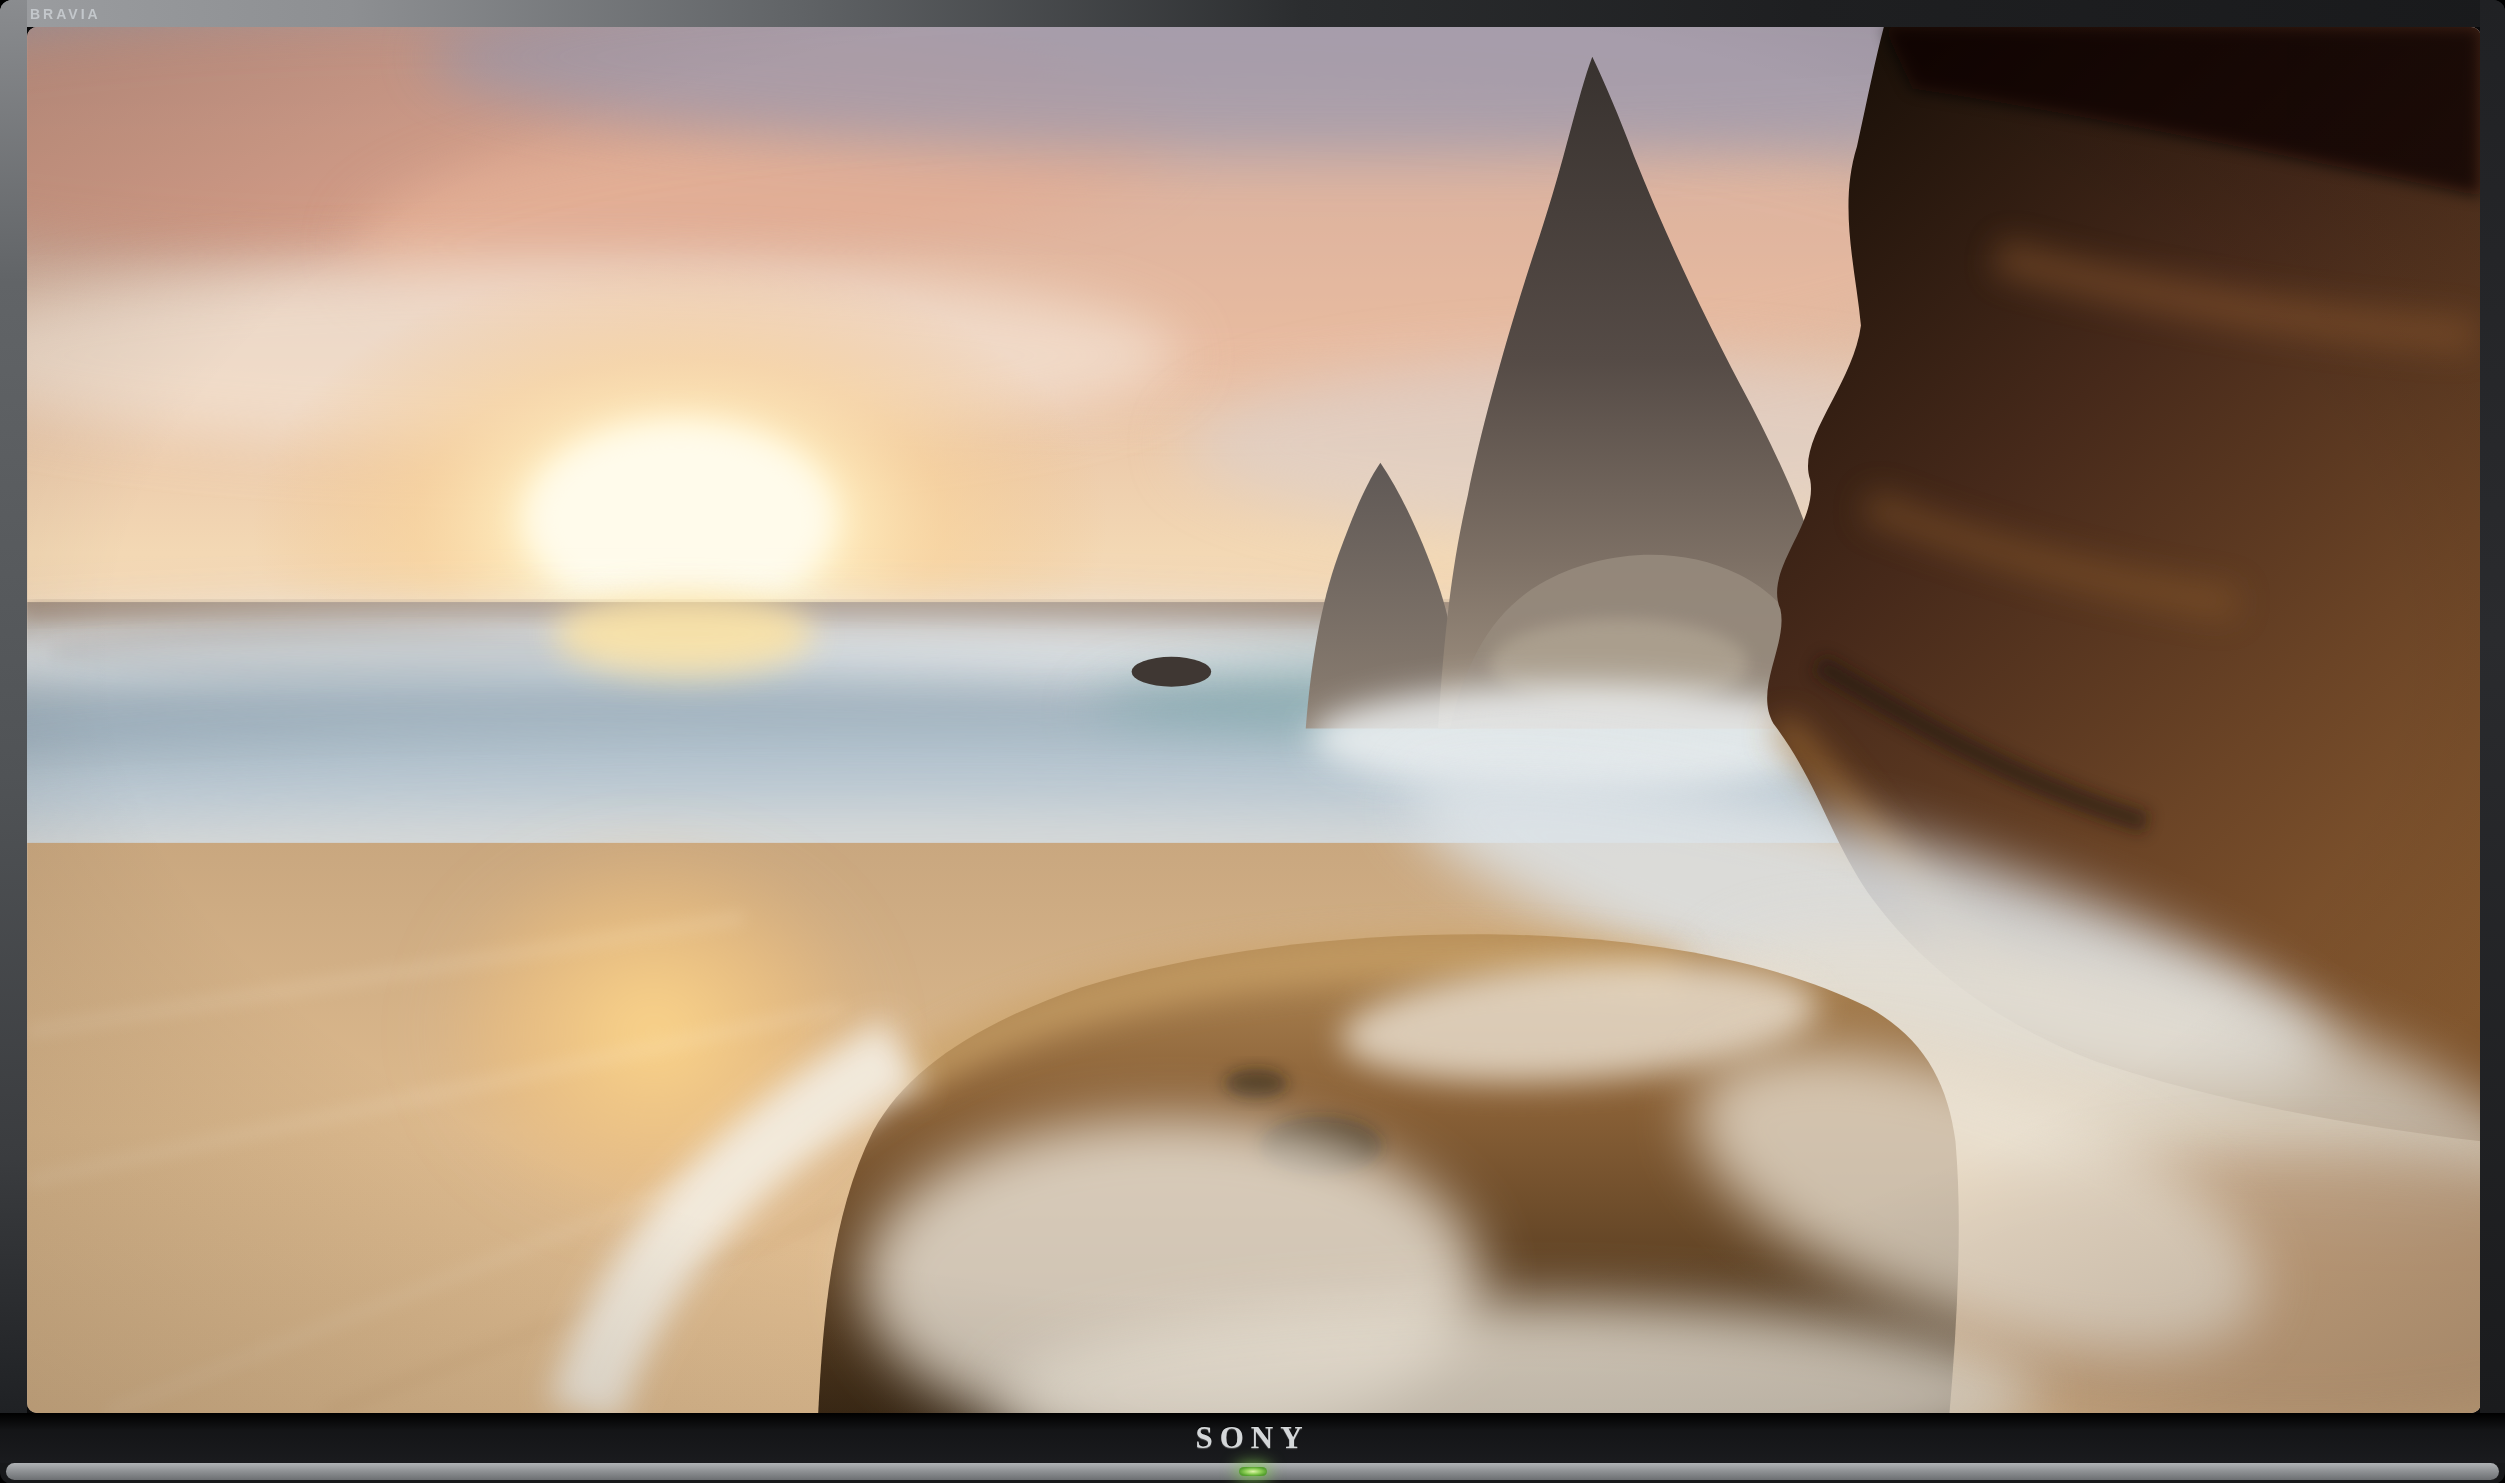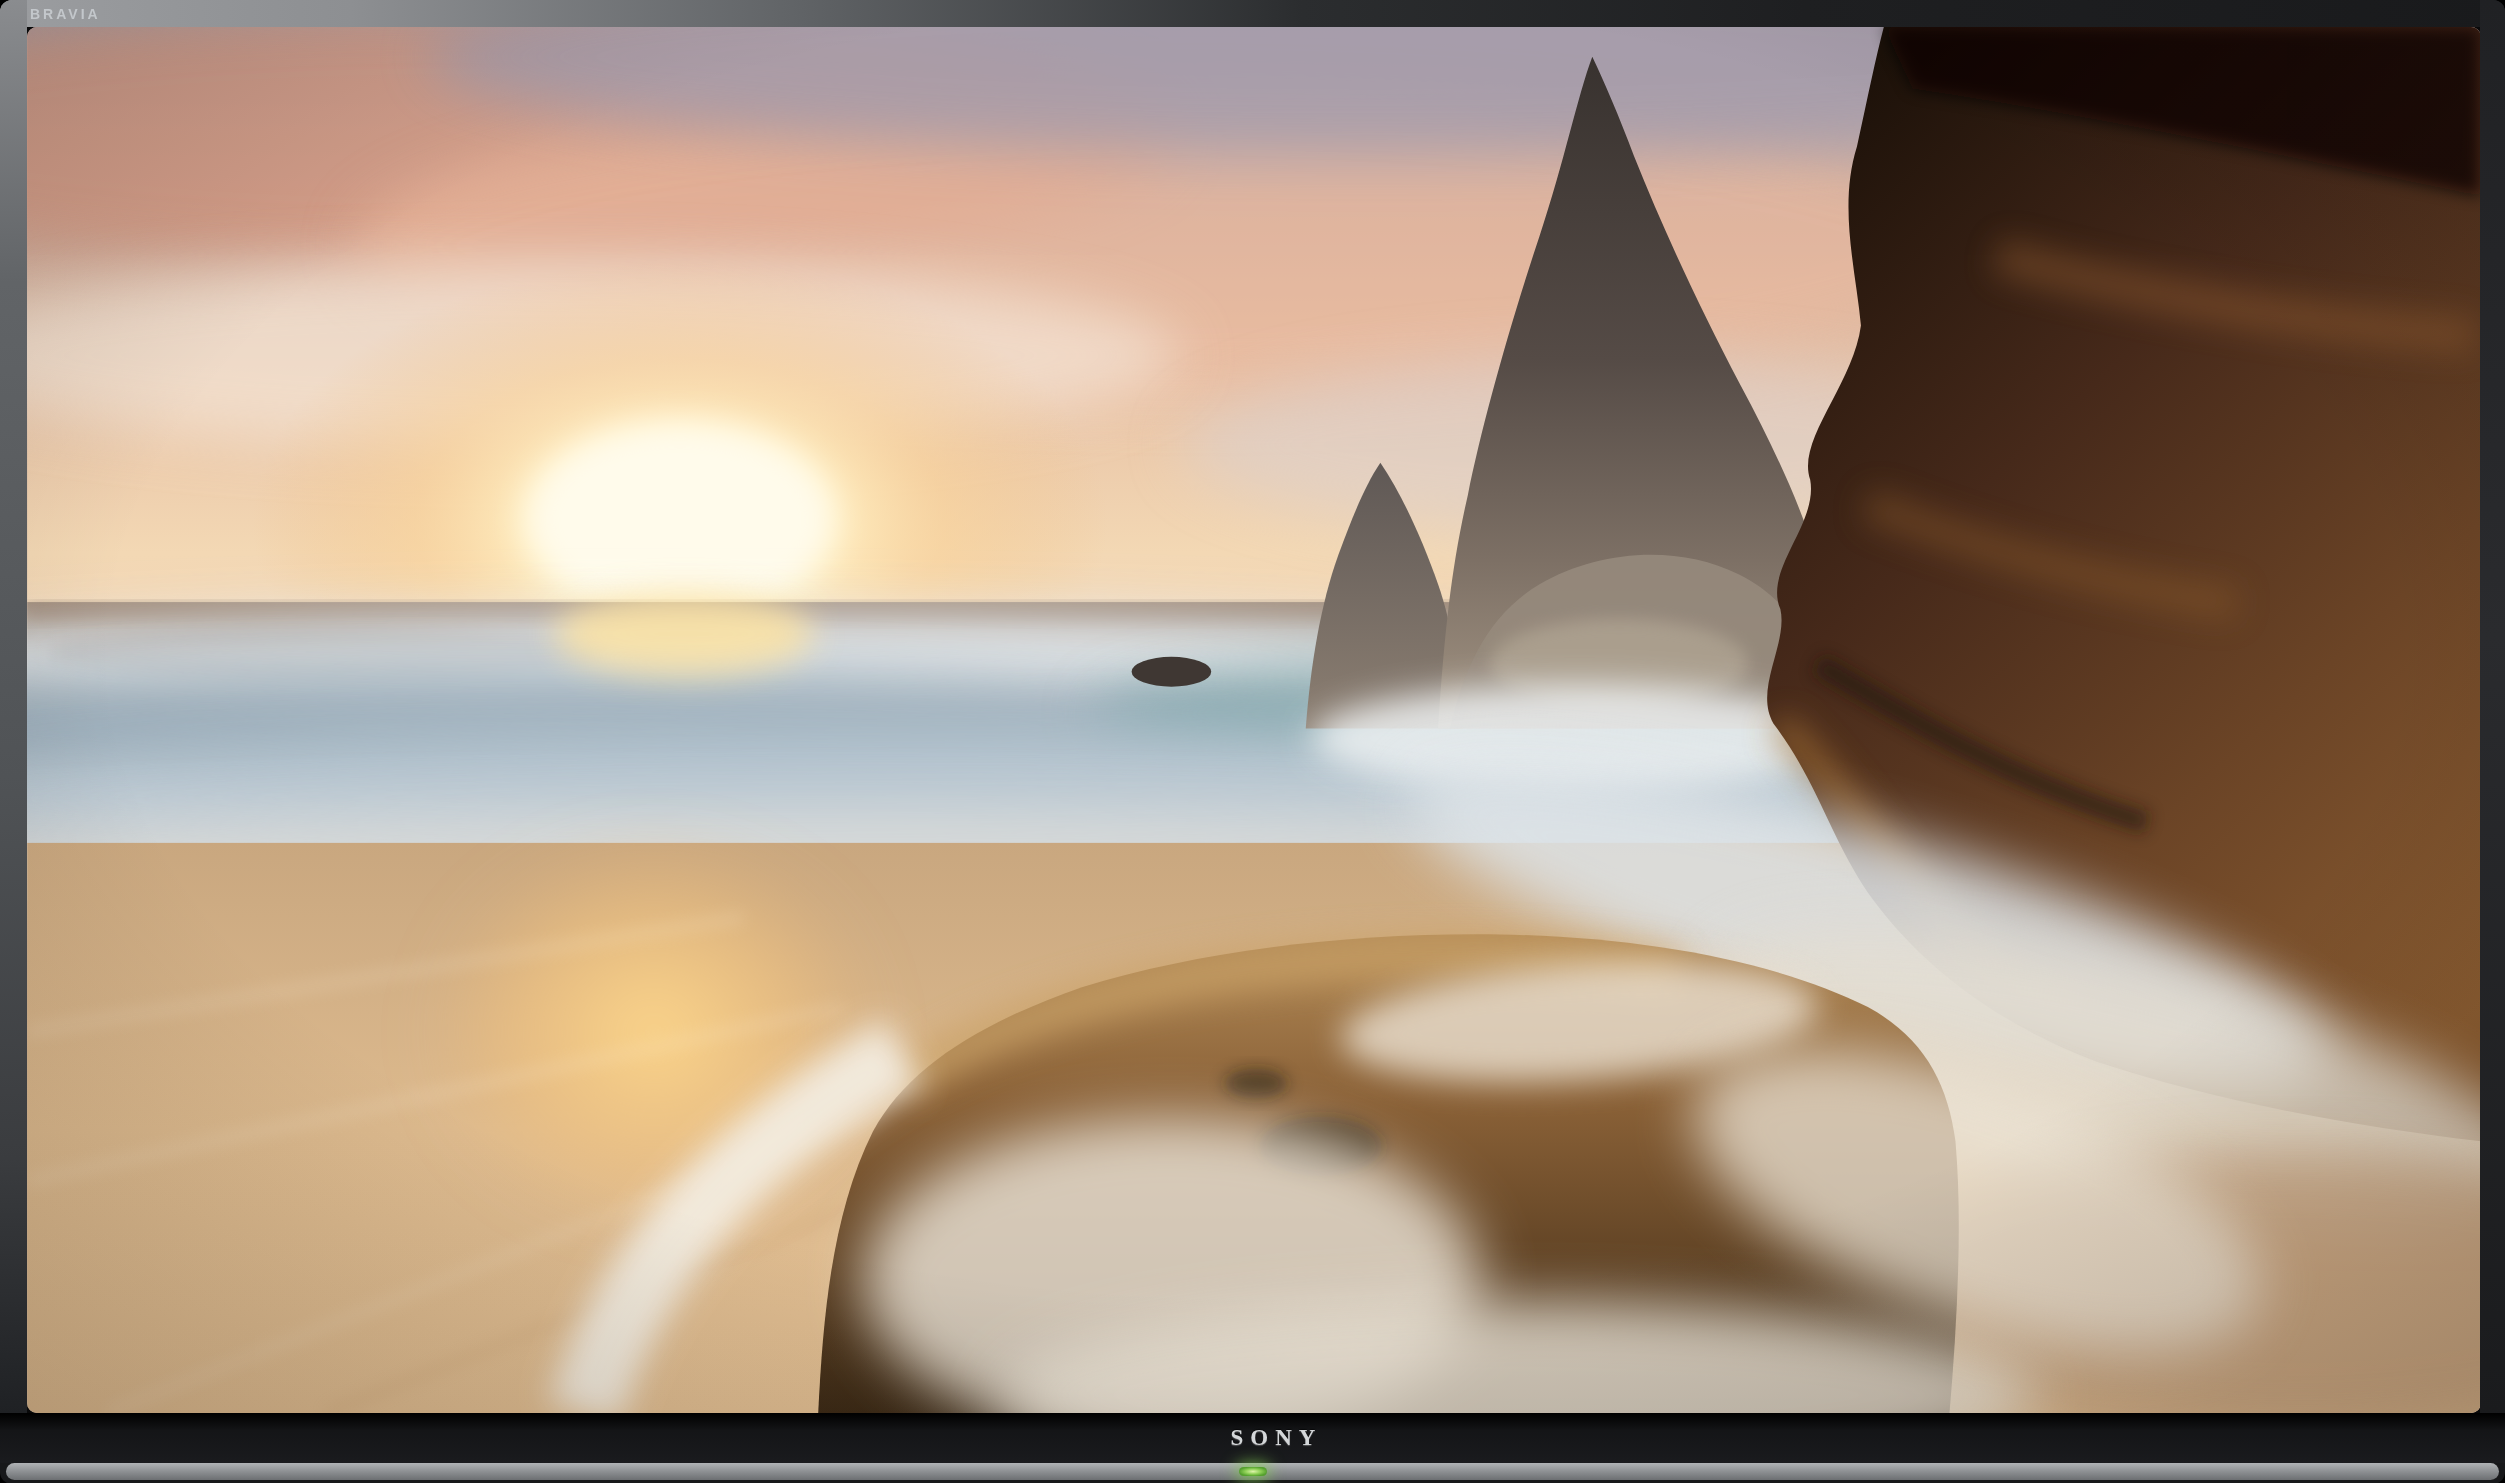--- a/index.html
+++ b/index.html
@@ -11,23 +11,23 @@
      background:linear-gradient(90deg,#9b9da0 0%,#8d8f92 14%,#606366 32%,#2b2d2f 52%,#1e1f21 72%,#191a1c 100%);}
   .bezel-left{position:absolute;top:0;bottom:71px;left:0;width:27px;
      background:linear-gradient(180deg,#8a8c8f 0%,#616467 20%,#505356 55%,#3a3c3f 82%,#1f2124 100%);}
   .bezel-right{position:absolute;top:0;bottom:71px;right:0;width:25px;
      background:linear-gradient(180deg,#202124 0%,#2a2b2e 45%,#1a1b1d 100%);}
   .bezel-bottom{position:absolute;left:0;right:0;bottom:21px;height:50px;
      background:linear-gradient(180deg,#000 0%,#141517 35%,#1a1b1e 100%);}
   .brand-top{position:absolute;left:30px;top:0;height:27px;line-height:29px;
      font-size:14px;font-weight:bold;letter-spacing:3px;color:var(--brand-top-color,#c3c7cb);}
   .brand-bottom{position:absolute;left:50%;top:50%;transform:translate(-50%,-50%);
-     font-family:"Liberation Serif",serif;font-weight:bold;font-size:23px;letter-spacing:7px;
+     font-family:"Liberation Serif",serif;font-weight:bold;font-size:31px;letter-spacing:7px;
      color:var(--brand-bottom-color,#d3d6d9);
-     text-shadow:0 1px 1px rgba(255,255,255,.28),0 -1px 1px rgba(0,0,0,.65);margin-left:24px;}
+     text-shadow:0 1px 1px rgba(255,255,255,.28),0 -1px 1px rgba(0,0,0,.65);}
   .bottom-strip{position:absolute;left:6px;right:6px;bottom:4px;height:17px;border-radius:9px;
      background:linear-gradient(180deg,#b0b3b6 0%,#8d9093 50%,#6c6f72 100%);}
   .led{position:absolute;left:50%;top:4px;transform:translateX(-50%);width:28px;height:9px;border-radius:5px;
      background:radial-gradient(closest-side,#dff5ac 0%,var(--led-color,#8fd157) 55%,#55a12e 100%);
      box-shadow:0 0 16px 3px rgba(135,214,84,.85);}
   
   .screen{position:absolute;left:27px;top:27px;width:2454px;height:1386px;border-radius:10px;overflow:hidden;
      background:#c7b3a8;box-shadow:0 0 0 4px rgba(0,0,0,.6), inset 0 0 70px rgba(20,10,5,.18);}
   .screen svg{display:block;width:2454px;height:1386px;}
 </style>

